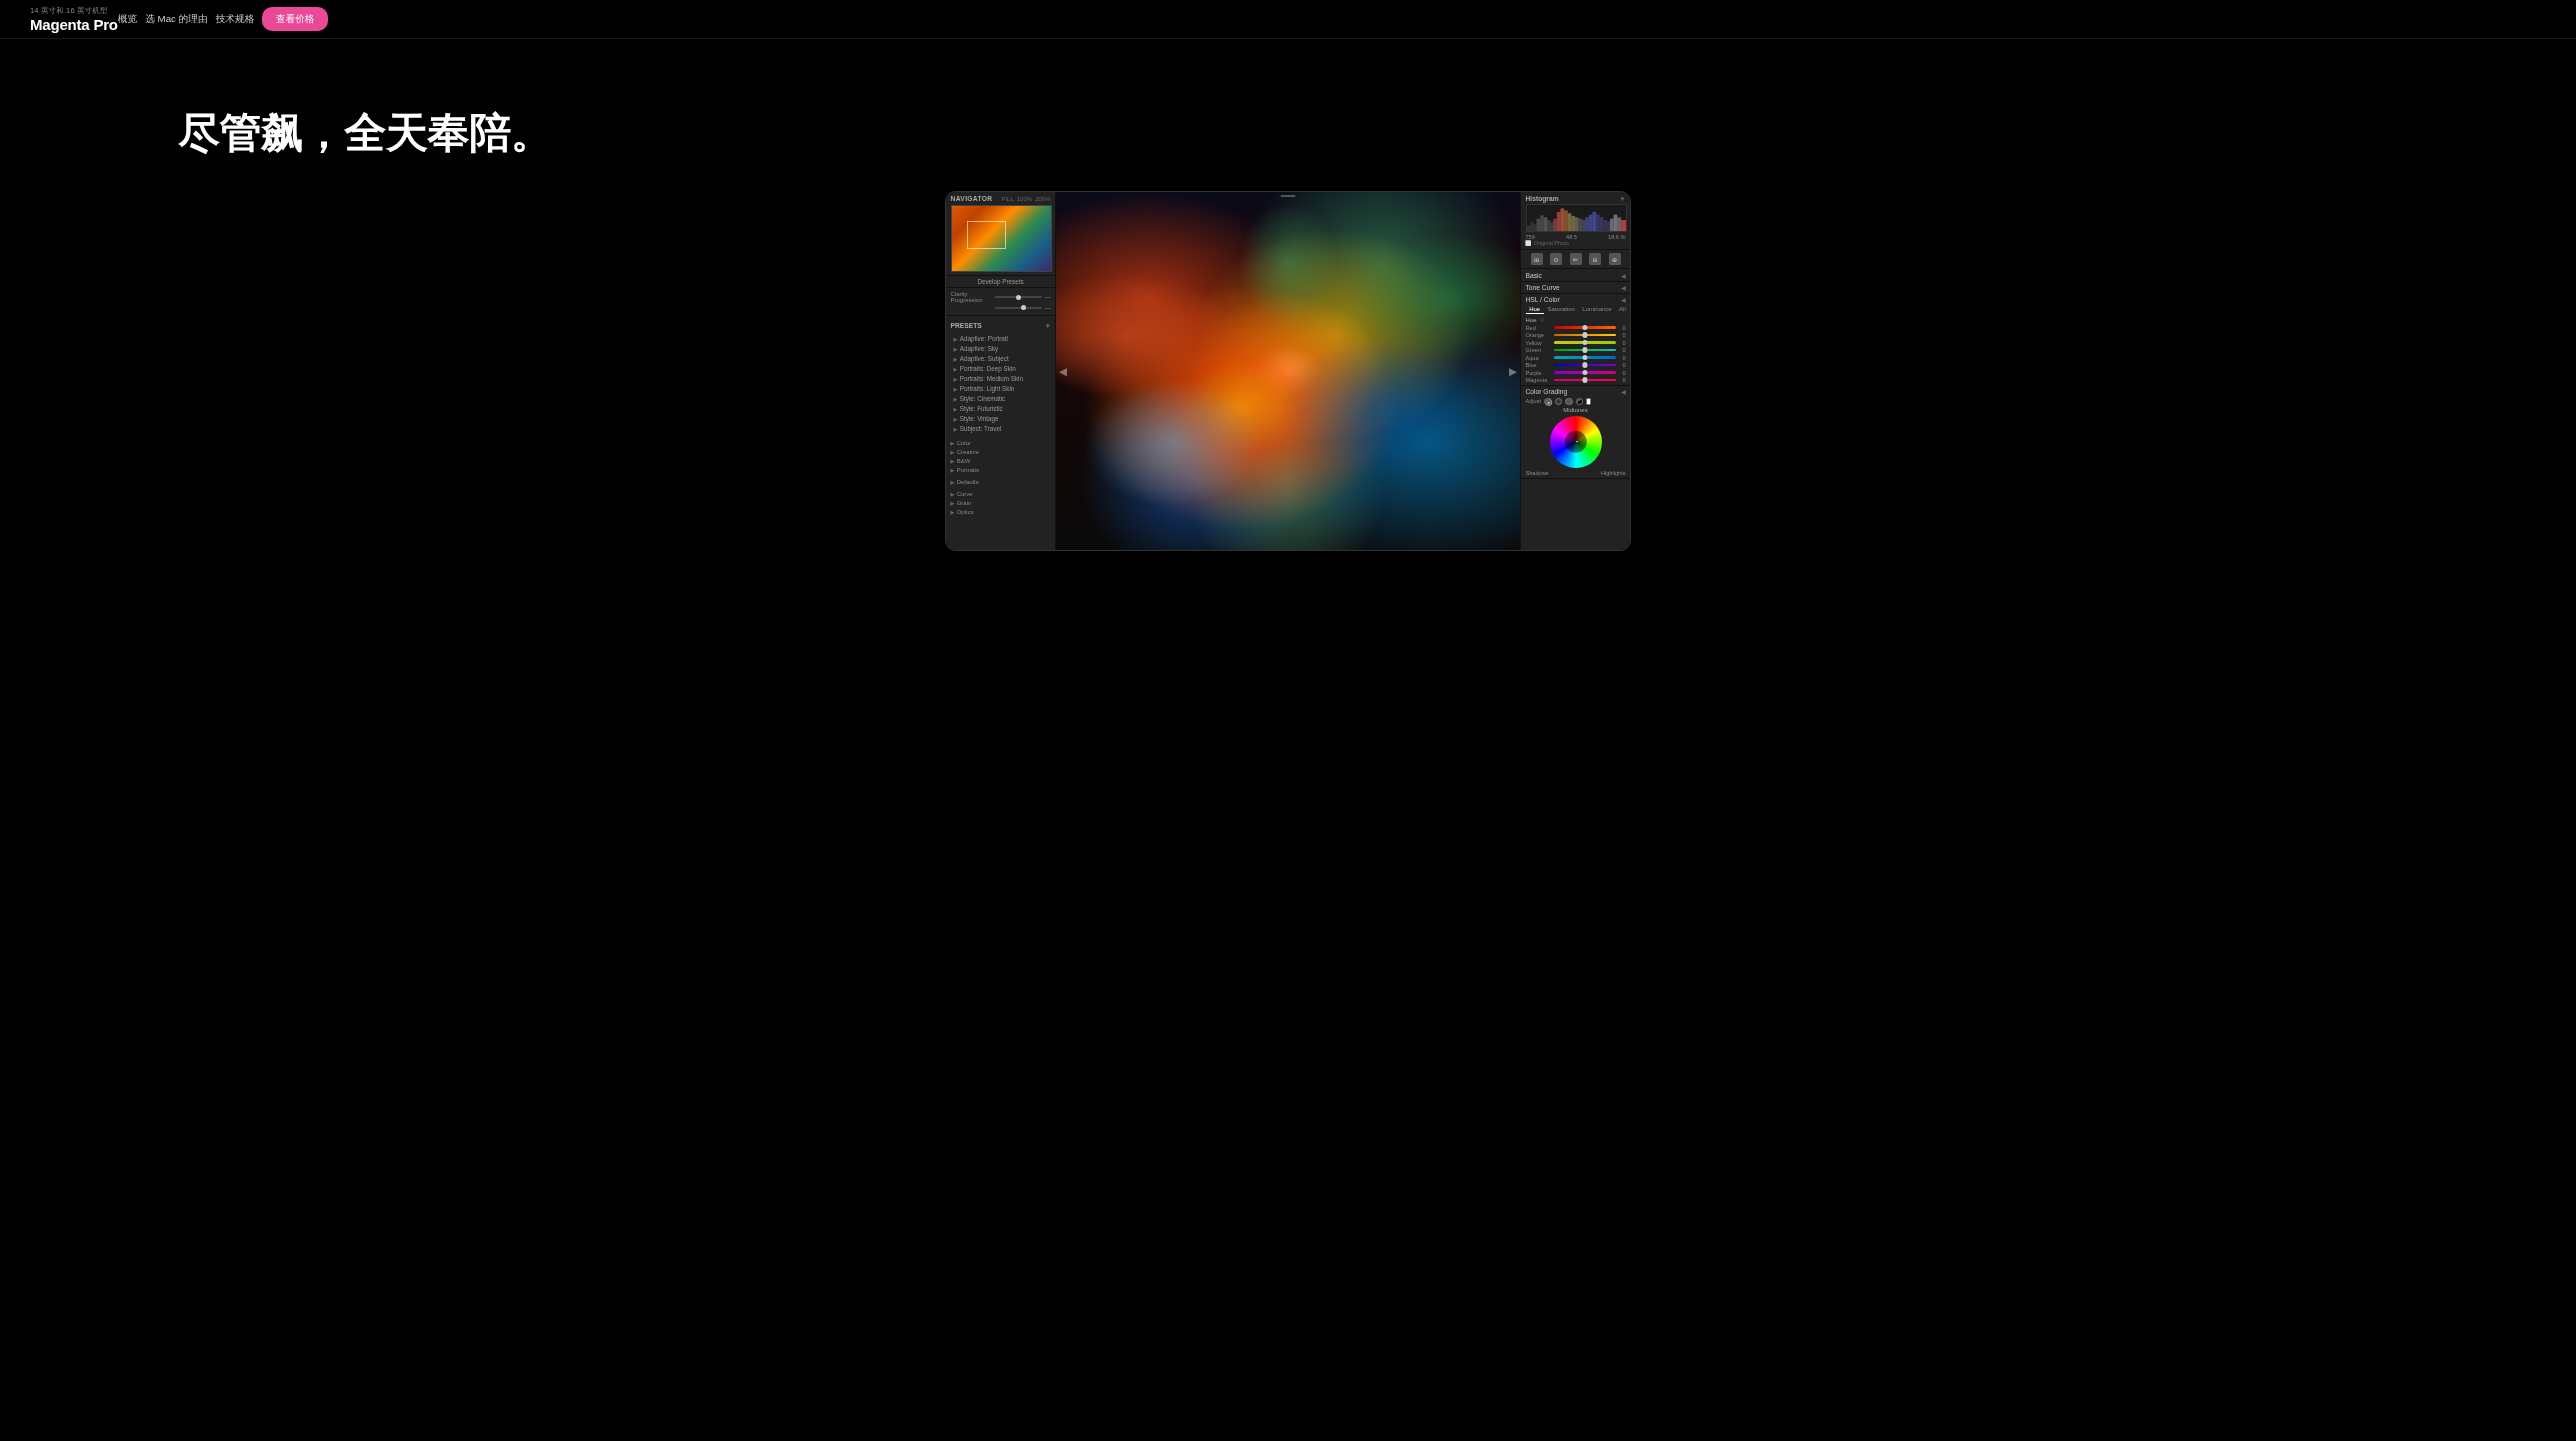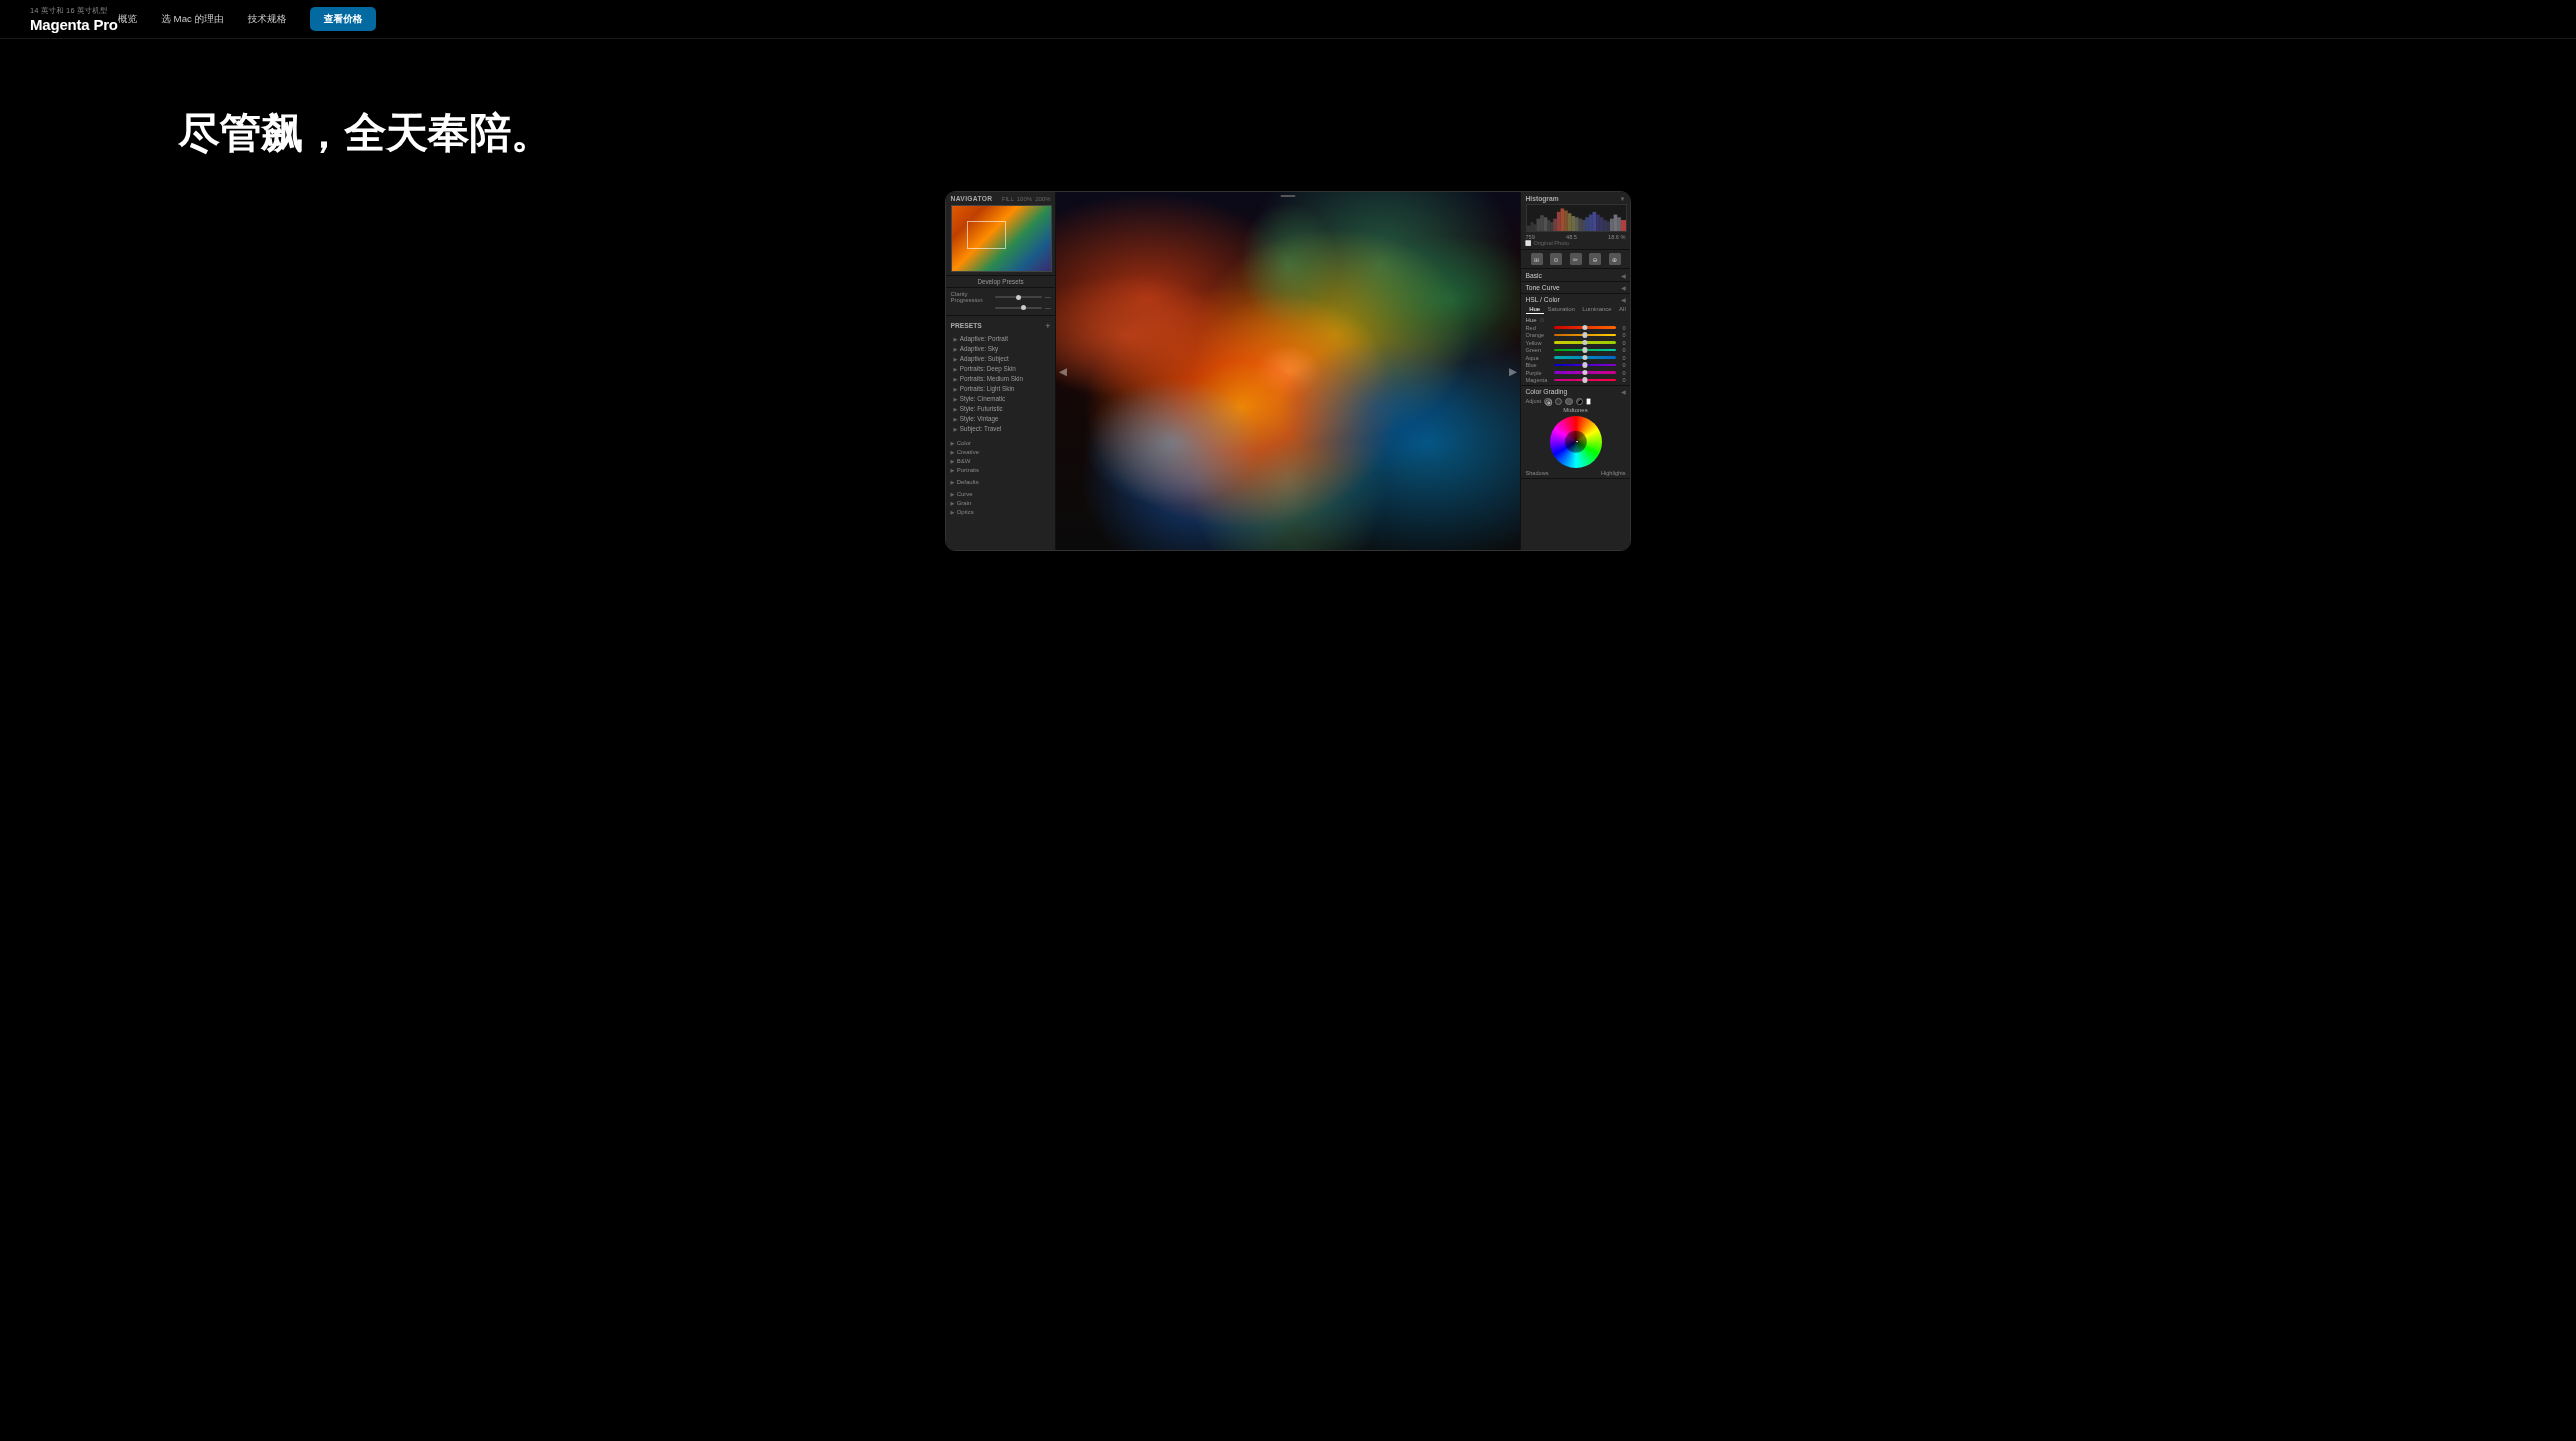--- a/index.html
+++ b/index.html
@@ -42,39 +42,39 @@
     .nav-title {
       font-size: 15px;
       font-weight: 600;
       color: #fff;
       letter-spacing: -0.2px;
     }
 
     .nav-links {
       display: flex;
       align-items: center;
-      gap: 24px;
+      gap: 8px;
     }
 
     .nav-link {
       font-size: 9.7px;
       color: #ccc;
       text-decoration: none;
       cursor: pointer;
     }
 
     .nav-cta {
-      background: #0369a1;
+      background: #ec4899;
       color: #fff;
       border: none;
-      border-radius: 5px;
+      border-radius: 10px;
       padding: 5.2px 13.4px;
       font-size: 9.7px;
       cursor: pointer;
-      font-weight: 700;
+      font-weight: 400;
     }
 
     
     .hero {
       padding-top: 60px;
       min-height: 100vh;
       display: flex;
       flex-direction: column;
       align-items: flex-start;
       background: #000;

